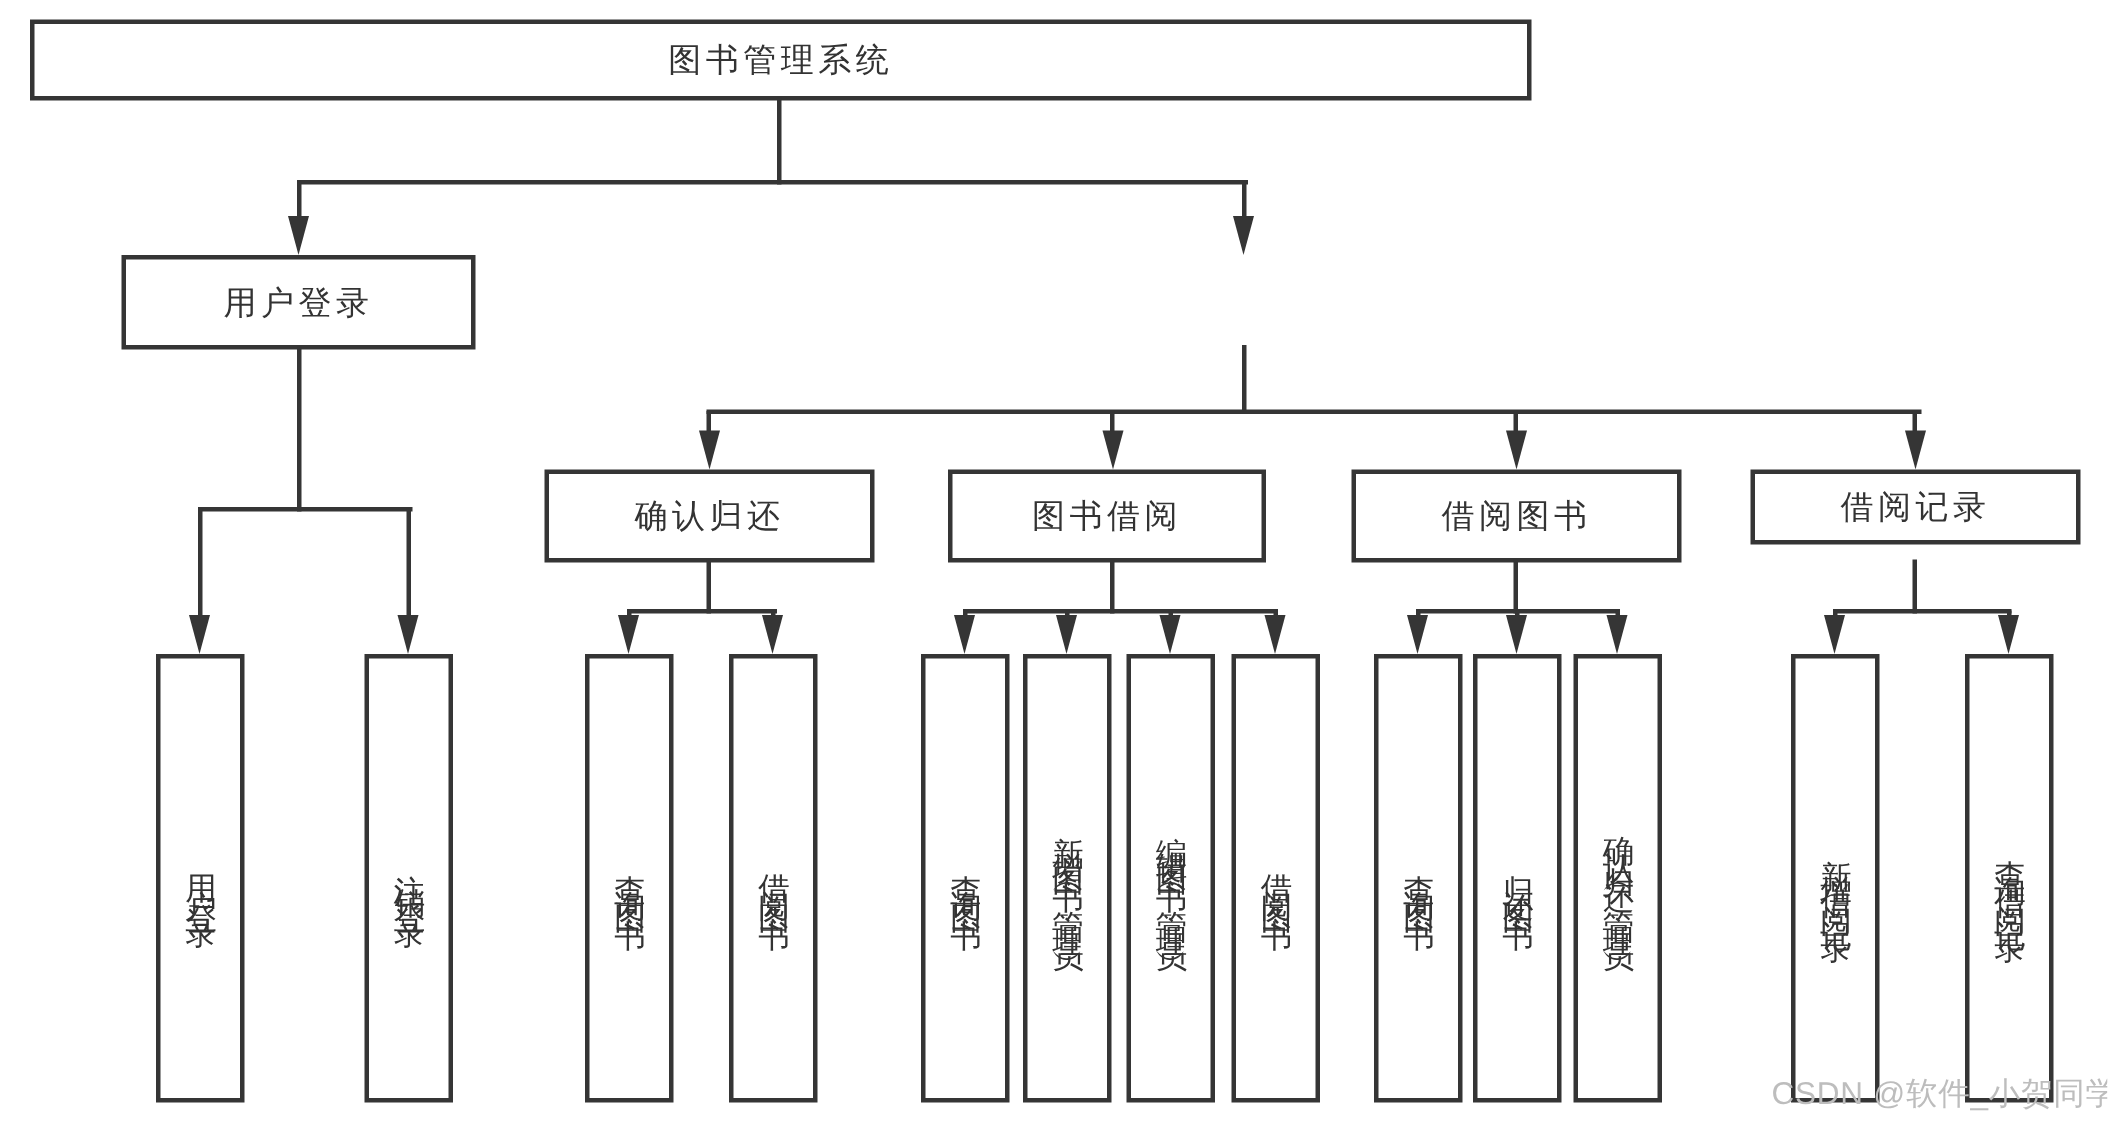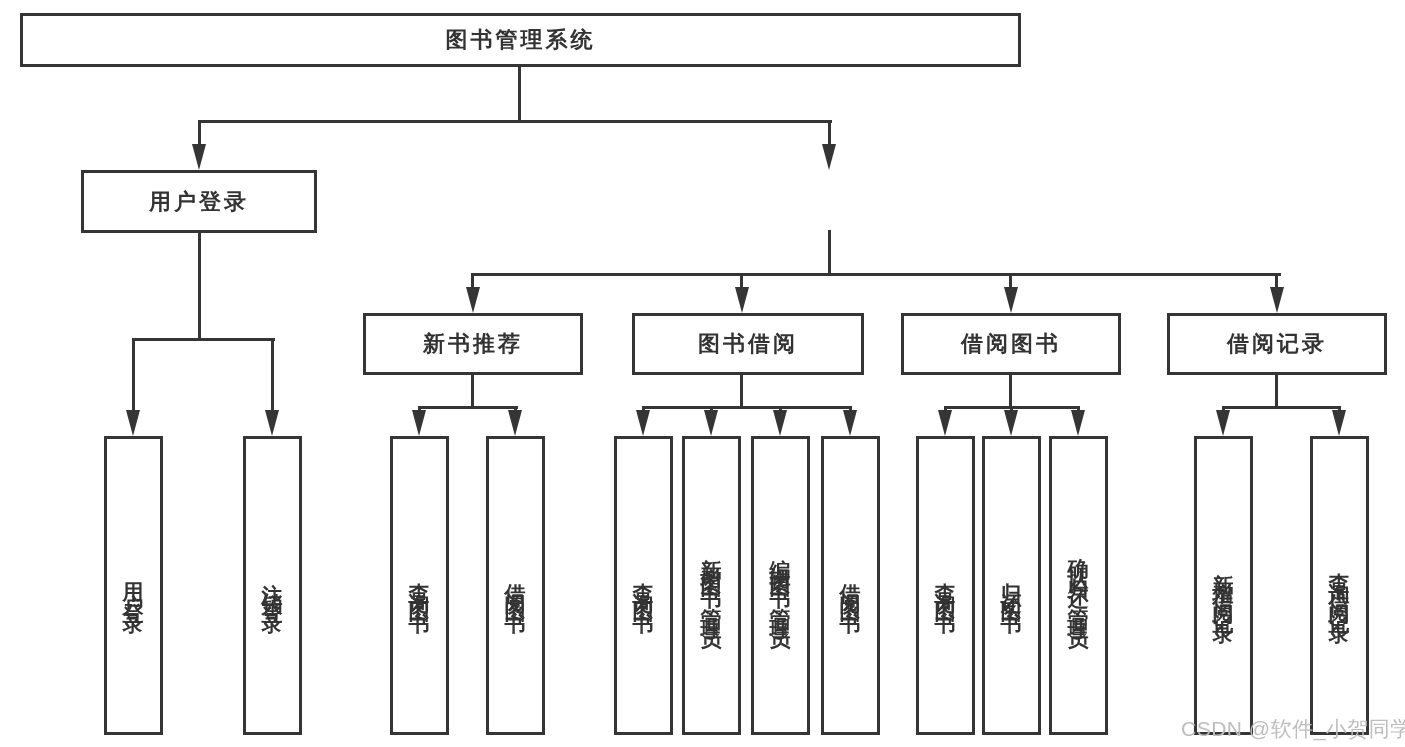--- a/index.html
+++ b/index.html
@@ -5,21 +5,21 @@
   :root { --line:#353535; --text:#333333; --wm:#bdbdbd; --bg:#ffffff; }
   html,body { margin:0; padding:0; background:var(--bg); }
   .canvas {
     position:relative; width:1405px; height:747px; background:var(--bg);
     font-family:"Liberation Sans", sans-serif; overflow:hidden; color:var(--text);
   }
   .node {
     position:absolute; box-sizing:border-box; border:3px solid var(--line);
     background:var(--bg); display:flex; align-items:center; justify-content:center;
   }
-  .node .lbl { font-size:22px; letter-spacing:3px; color:var(--text); white-space:nowrap;font-weight:bold; }
+  .node .lbl { font-size:22px; letter-spacing:3px; color:var(--text); white-space:nowrap; }
   .leaf .lbl {
     writing-mode:vertical-rl; font-size:21px; letter-spacing:10px;
     line-height:1; white-space:nowrap;
   }
   .vl { position:absolute; display:block; width:3px; background:var(--line); }
   .hl { position:absolute; display:block; height:3px; background:var(--line); }
   .ar {
     position:absolute; display:block; width:0; height:0;
     border-left:7px solid transparent; border-right:7px solid transparent;
     border-top:26px solid var(--line);
@@ -36,29 +36,29 @@
 
   <div class="node" style="left:20px;top:13px;width:1001px;height:54px">
     <span class="lbl">图书管理系统</span>
   </div>
 
   <div class="node" style="left:81px;top:170px;width:236px;height:63px">
     <span class="lbl">用户登录</span>
   </div>
 
   <div class="node" style="left:363px;top:313px;width:220px;height:62px">
-    <span class="lbl">新书推荐</span>
+    <span class="lbl">确认归还</span>
   </div>
-  <div class="node" style="left:632px;top:313px;width:232px;height:62px">
+  <div class="node" style="left:632px;top:313px;width:212px;height:62px">
     <span class="lbl">图书借阅</span>
   </div>
   <div class="node" style="left:901px;top:313px;width:220px;height:62px">
     <span class="lbl">借阅图书</span>
   </div>
-  <div class="node" style="left:1167px;top:313px;width:220px;height:62px">
+  <div class="node" style="left:1167px;top:313px;width:220px;height:50px">
     <span class="lbl">借阅记录</span>
   </div>
 
   <div class="node leaf" style="left:104px;top:436px;width:59px;height:299px">
     <span class="lbl">用户登录</span>
   </div>
   <div class="node leaf" style="left:243px;top:436px;width:59px;height:299px">
     <span class="lbl">注销登录</span>
   </div>
 

